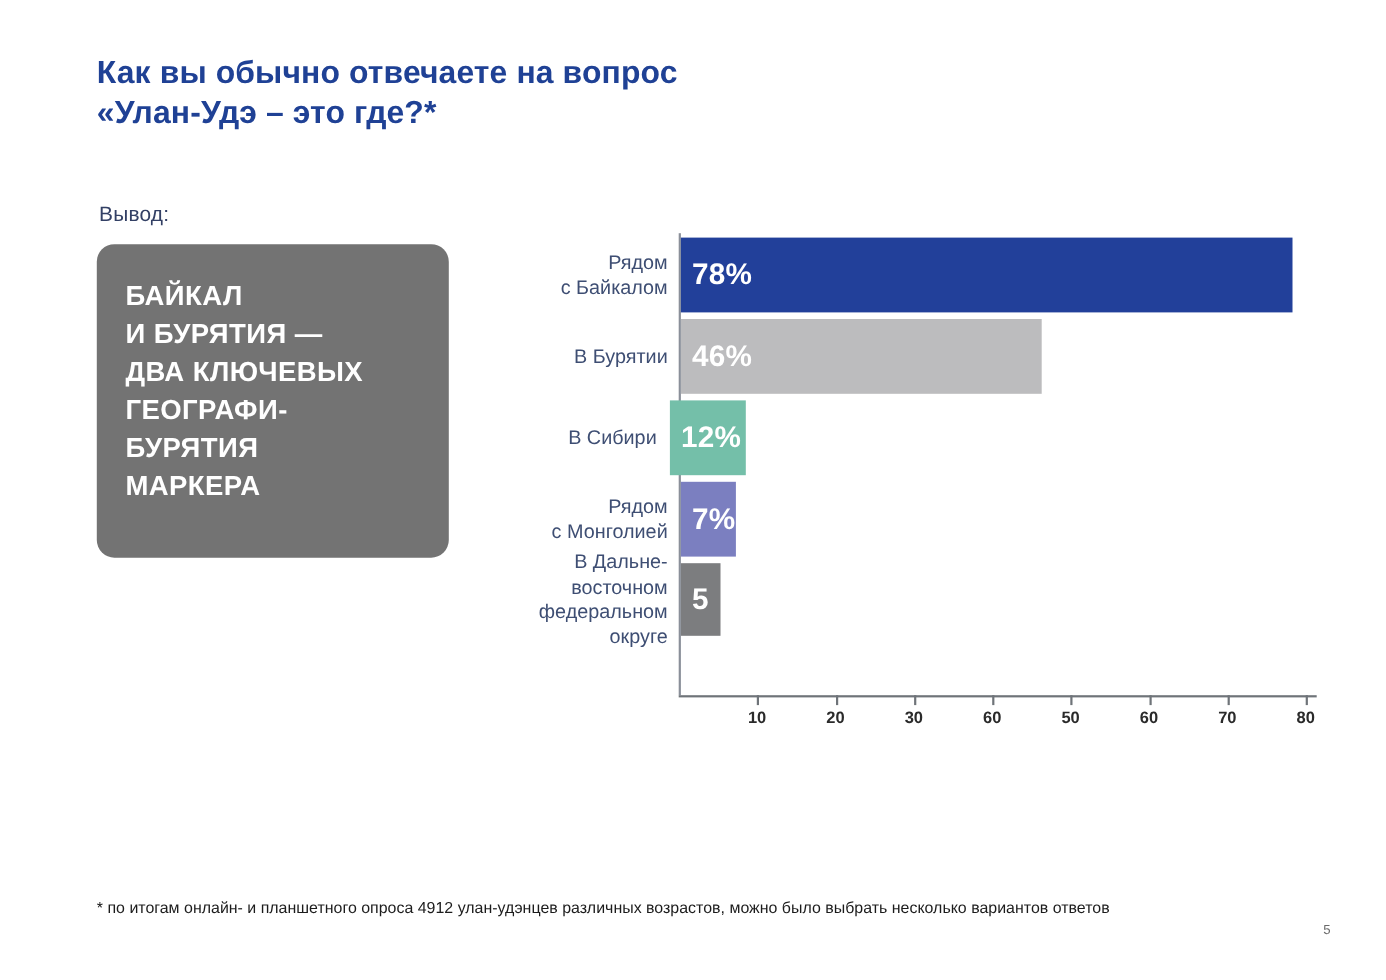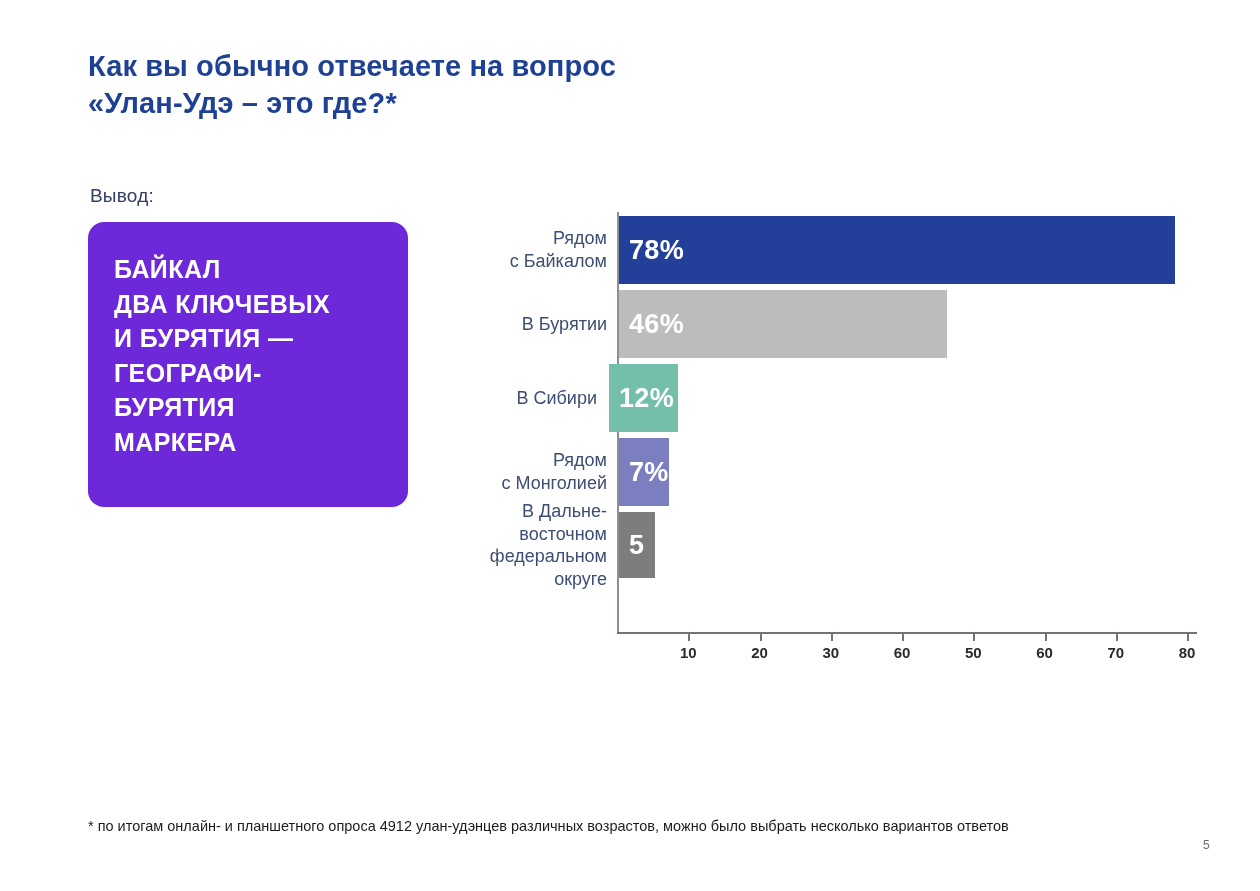--- a/index.html
+++ b/index.html
@@ -39,21 +39,21 @@
     color: #334065;
     letter-spacing: 0.2px;
   }
 
   #callout-box {
     position: absolute;
     left: 88px;
     top: 222px;
     width: 320px;
     height: 285px;
-    background: #6d28d9;
+    background: #737373;
     border-radius: 16px;
     box-sizing: border-box;
     padding: 30px 0 0 26px;
   }
   #callout-box .cline {
     display: block;
     color: #ffffff;
     font-size: 25px;
     font-weight: bold;
     line-height: 1.38;
@@ -168,22 +168,22 @@
 
 <div id="slide-title">
   <span class="tline">Как вы обычно отвечаете на вопрос</span>
   <span class="tline">«Улан-Удэ – это где?*</span>
 </div>
 
 <div id="conclusion-label">Вывод:</div>
 
 <div id="callout-box">
   <span class="cline">БАЙКАЛ</span>
+  <span class="cline">И БУРЯТИЯ —</span>
   <span class="cline">ДВА КЛЮЧЕВЫХ</span>
-  <span class="cline">И БУРЯТИЯ —</span>
   <span class="cline">ГЕОГРАФИ-</span>
   <span class="cline">БУРЯТИЯ</span>
   <span class="cline">МАРКЕРА</span>
 </div>
 
 <div id="chart">
   <div id="y-axis-line"></div>
   <div id="x-axis-line"></div>
   <div id="plot-area"></div>
 <div class="bar-row" style="left: 177px; top: 4px; width: 570px;">

